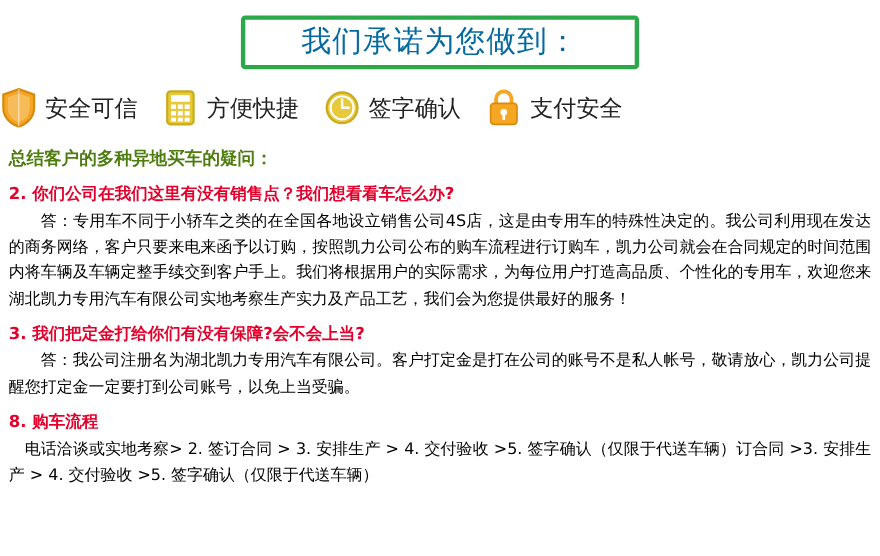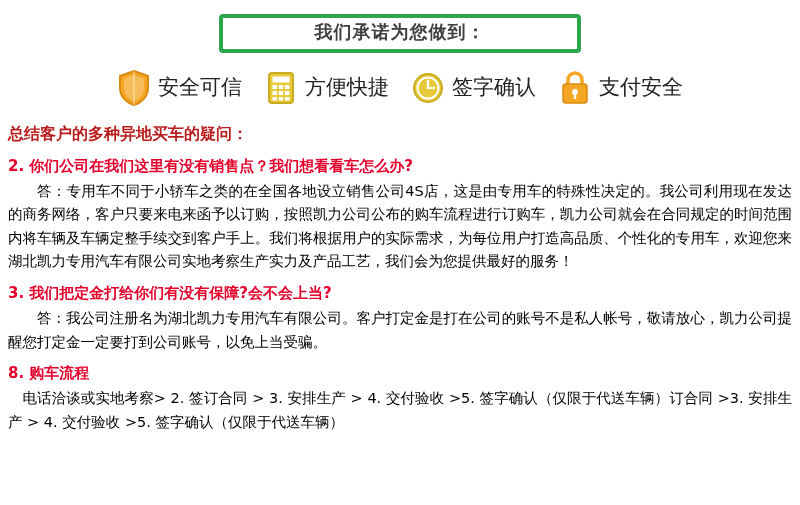--- a/index.html
+++ b/index.html
@@ -16,32 +16,31 @@
   .banner{
     margin:14px auto 0 auto;
     width:362px;
     border:4px solid #2aa84a;
     border-radius:4px;
     text-align:center;
     box-sizing:border-box;
     padding:4px 0 6px 0;
   }
   .banner-text{
-    color:#404040;
-    font-size:18px;
-    font-weight:bold;
+    color:#0369a1;
+    font-size:27px;
+    font-weight:normal;
     letter-spacing:1px;
     line-height:1.15;
   }
 
   
   .features{
     margin-top:16px;
     display:flex;
-    justify-content:center;
     align-items:center;
     gap:22px;
   }
   .feature{
     display:flex;
     align-items:center;
     gap:7px;
   }
   .feature-label{
     font-size:21px;
@@ -55,21 +54,21 @@
 
   
   .content{
     padding:6px 8px 0 8px;
     font-size:14.5px;
     line-height:1.62;
   }
   .section-title{
     font-size:16px;
     font-weight:bold;
-    color:#b91c1c;
+    color:#4d7c0f;
     margin:8px 0 2px 0;
   }
   .q{
     color:#e4002b;
     font-weight:bold;
     font-size:15px;
     margin:7px 0 2px 0;
   }
   .a{
     color:#000;

